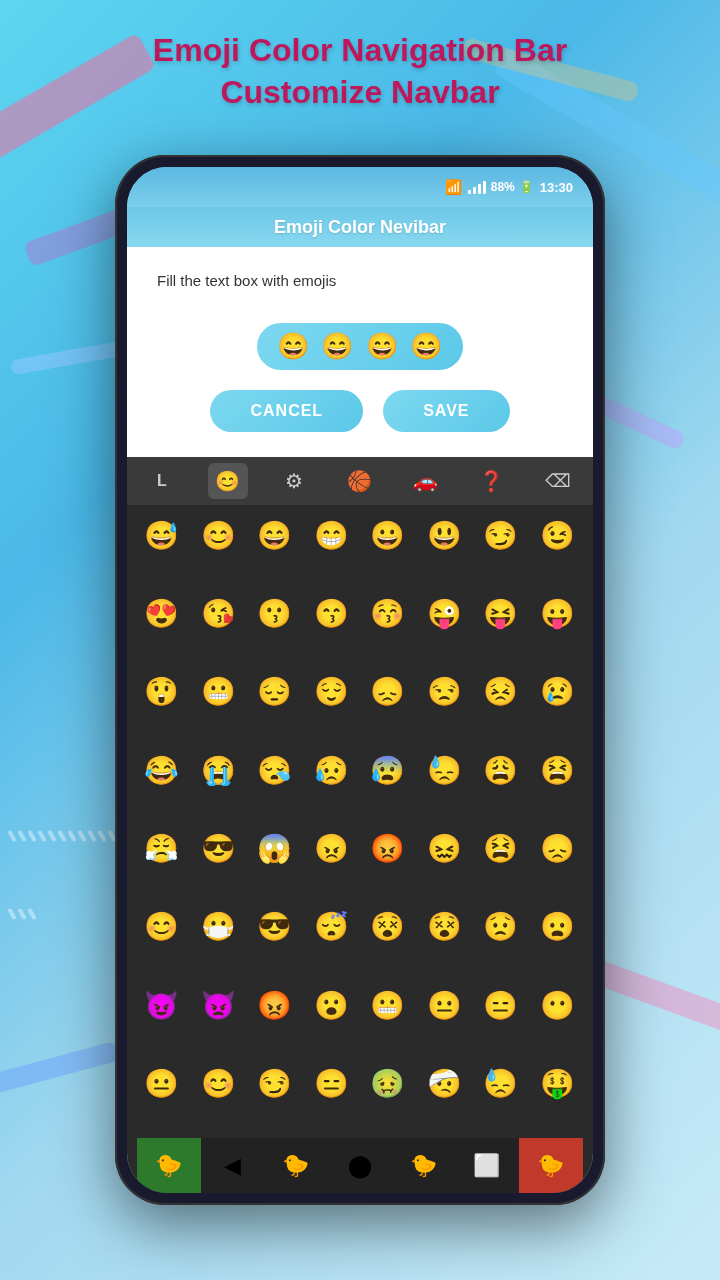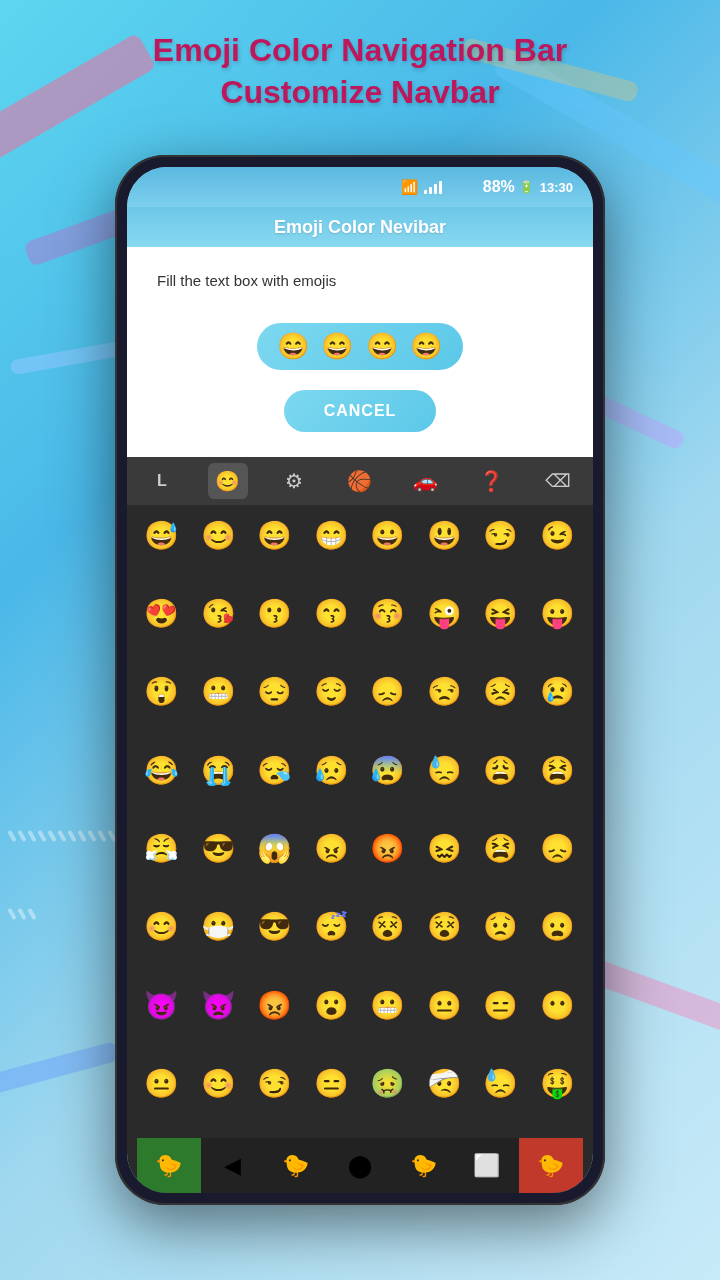--- a/index.html
+++ b/index.html
@@ -110,21 +110,21 @@
       color: white;
       font-weight: 600;
     }
     .wifi-icon { font-size: 14px; }
     .signal-bars { display: flex; align-items: flex-end; gap: 2px; height: 14px; }
     .signal-bar { background: white; width: 3px; border-radius: 1px; }
     .bar1 { height: 4px; }
     .bar2 { height: 7px; }
     .bar3 { height: 10px; }
     .bar4 { height: 13px; }
-    .battery-text { font-size: 16px; color: white; margin-left: 36px; }
+    .battery-text { font-size: 12px; color: white; }
     .time-text { font-size: 13px; color: white; font-weight: 700; }
 
     
     .app-header {
       background: linear-gradient(180deg, #6cc8e8 0%, #89d8f0 100%);
       height: 40px;
       display: flex;
       align-items: center;
       justify-content: center;
     }
@@ -332,20 +332,21 @@
         <div class="emoji-input-row">
           <div class="emoji-input-box">
             <span class="emoji-slot">😄</span>
             <span class="emoji-slot">😄</span>
             <span class="emoji-slot">😄</span>
             <span class="emoji-slot">😄</span>
           </div>
         </div>
         <div class="dialog-buttons">
           <button class="dialog-btn cancel-btn">CANCEL</button>
+          <button class="dialog-btn save-btn">SAVE</button>
         </div>
       </div>
 
       <div class="keyboard-area">
 
         <div class="keyboard-topbar">
           <div class="kb-tab kb-tab-letter">L</div>
           <div class="kb-tab active">😊</div>
           <div class="kb-tab">⚙</div>
           <div class="kb-tab">🏀</div>

